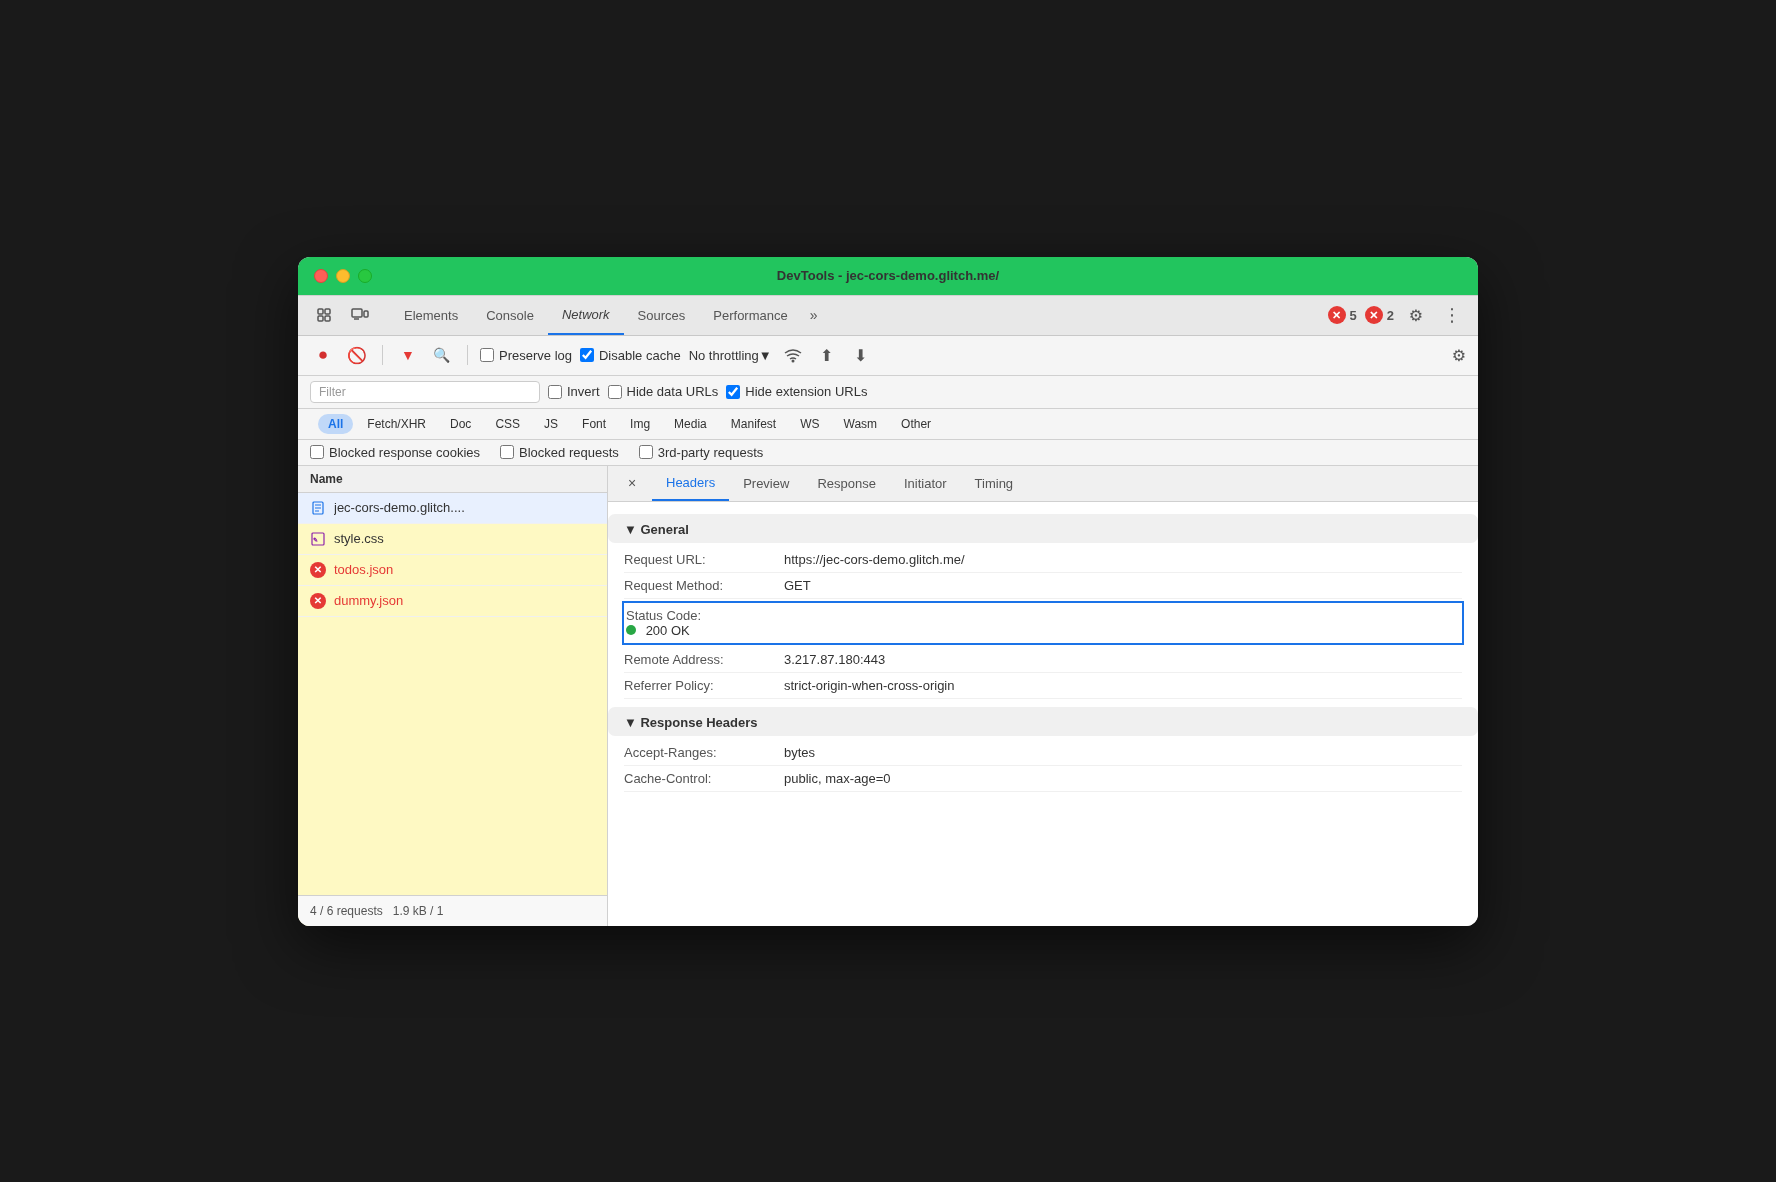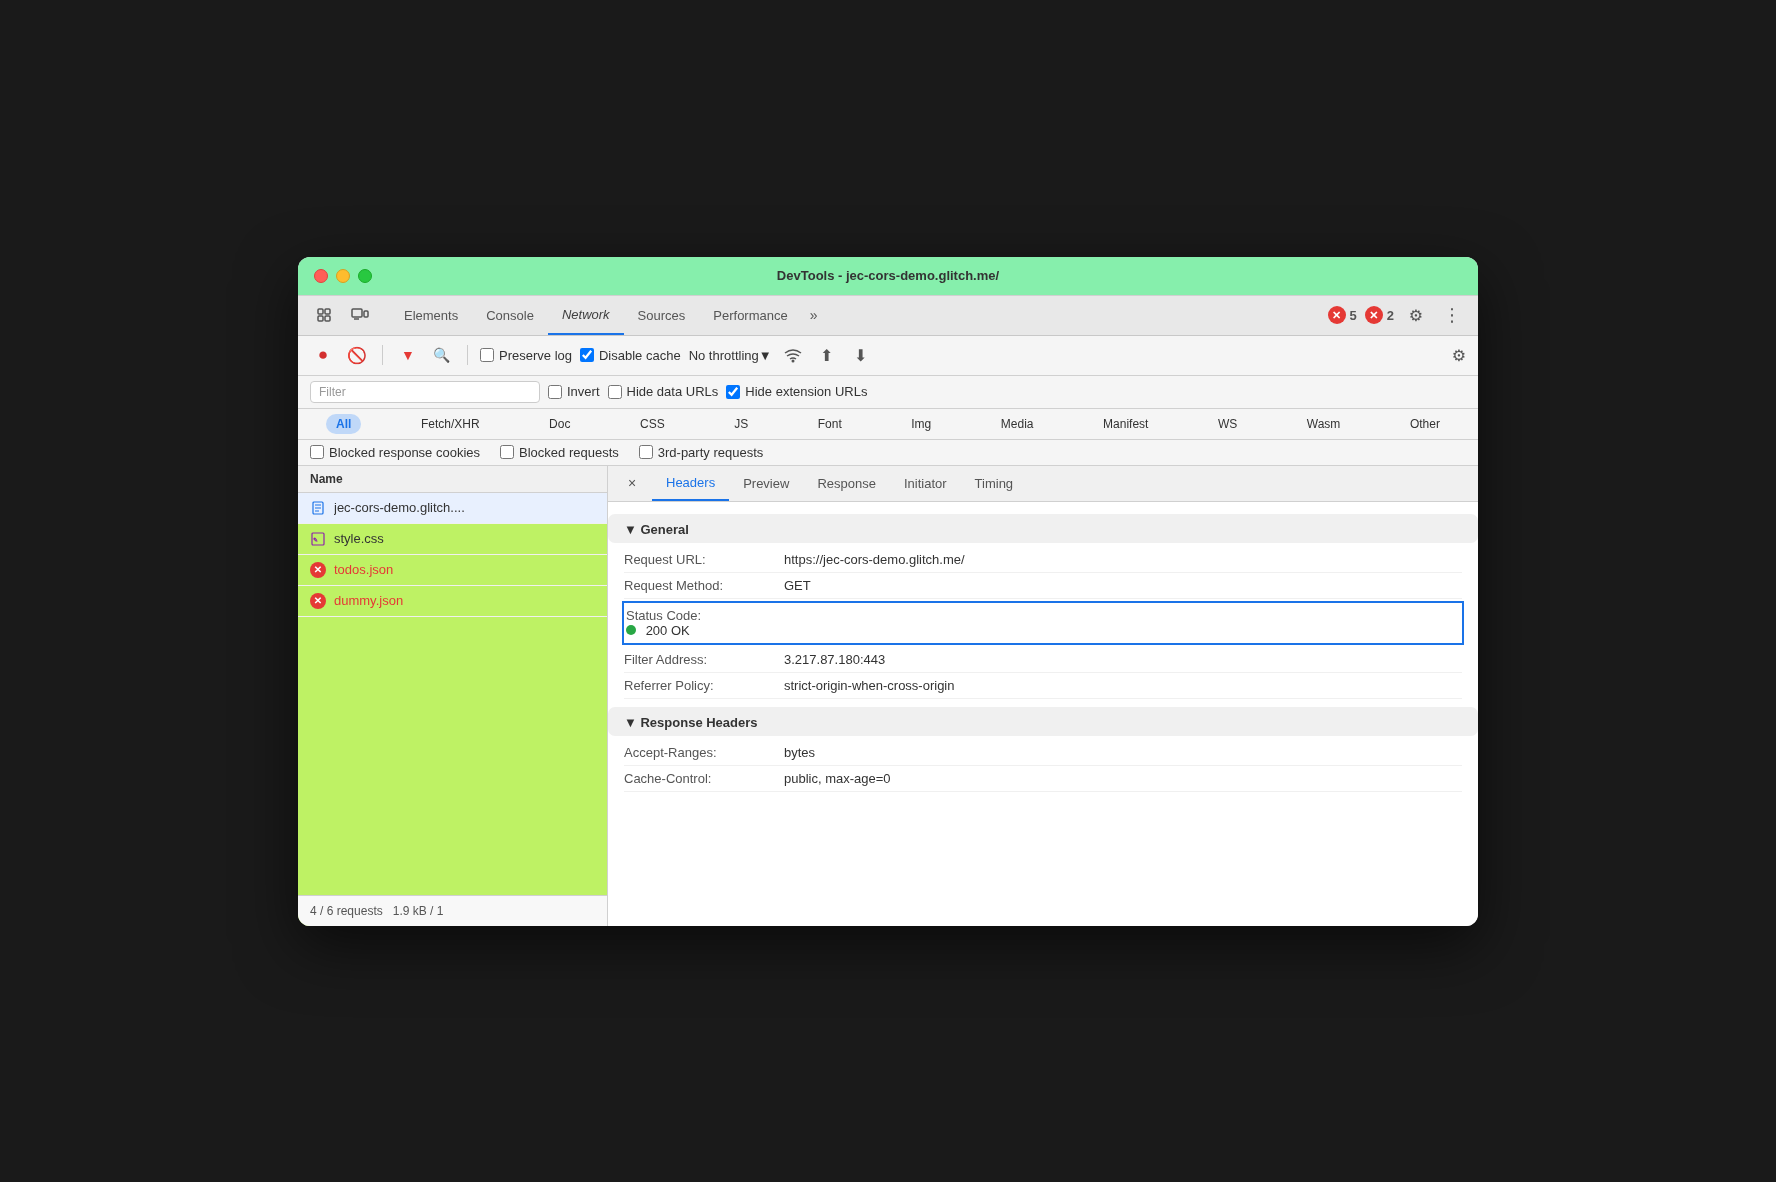--- a/index.html
+++ b/index.html
@@ -14,21 +14,21 @@
     .window {
       width: 1180px;
       background: #f0f0f0;
       border-radius: 12px;
       box-shadow: 0 20px 60px rgba(0,0,0,0.6);
       overflow: hidden;
       font-size: 13px;
     }
     
     .title-bar {
-      background: #86efac;
+      background: #22c55e;
       padding: 12px 16px;
       display: flex;
       align-items: center;
       border-bottom: 1px solid #d0d0d0;
     }
     .traffic-lights {
       display: flex;
       gap: 8px;
       margin-right: auto;
     }
@@ -238,24 +238,23 @@
       width: 230px;
       background: white;
       color: #999;
     }
     .filter-input::placeholder { color: #999; }
     
     .resource-bar {
       background: #f5f5f5;
       display: flex;
       align-items: center;
-      padding: 5px 28px;
+      padding: 5px 20px;
       border-bottom: 1px solid #d0d0d0;
-      gap: 20px;
-      justify-content: space-between;
+      gap: 4px;
     }
     .res-btn {
       padding: 3px 10px;
       border-radius: 12px;
       font-size: 12px;
       cursor: pointer;
       background: transparent;
       border: none;
       color: #333;
     }
@@ -275,21 +274,21 @@
     }
     
     .main-content {
       display: flex;
       height: 460px;
     }
     
     .file-list {
       width: 310px;
       border-right: 1px solid #d0d0d0;
-      background: #bef264;
+      background: #fef9c3;
       display: flex;
       flex-direction: column;
     }
     .file-list-header {
       padding: 6px 12px;
       font-size: 12px;
       font-weight: 600;
       color: #333;
       background: #f0f0f0;
       border-bottom: 1px solid #d0d0d0;
@@ -647,21 +646,21 @@
           <span class="detail-value">GET</span>
         </div>
         <div class="status-row">
           <span class="detail-label">Status Code:</span>
           <span class="detail-value">
             <span class="status-dot"></span>
             <span>200 OK</span>
           </span>
         </div>
         <div class="detail-row">
-          <span class="detail-label">Filter Address:</span>
+          <span class="detail-label">Remote Address:</span>
           <span class="detail-value">3.217.87.180:443</span>
         </div>
         <div class="detail-row">
           <span class="detail-label">Referrer Policy:</span>
           <span class="detail-value">strict-origin-when-cross-origin</span>
         </div>
         <div class="response-section">
           <div class="section-header">▼ Response Headers</div>
           <div class="detail-row">
             <span class="detail-label">Accept-Ranges:</span>

